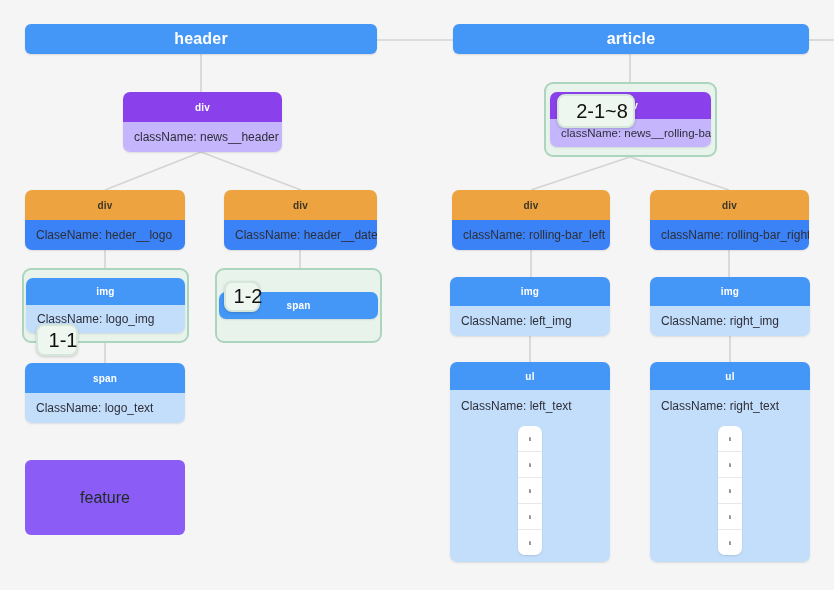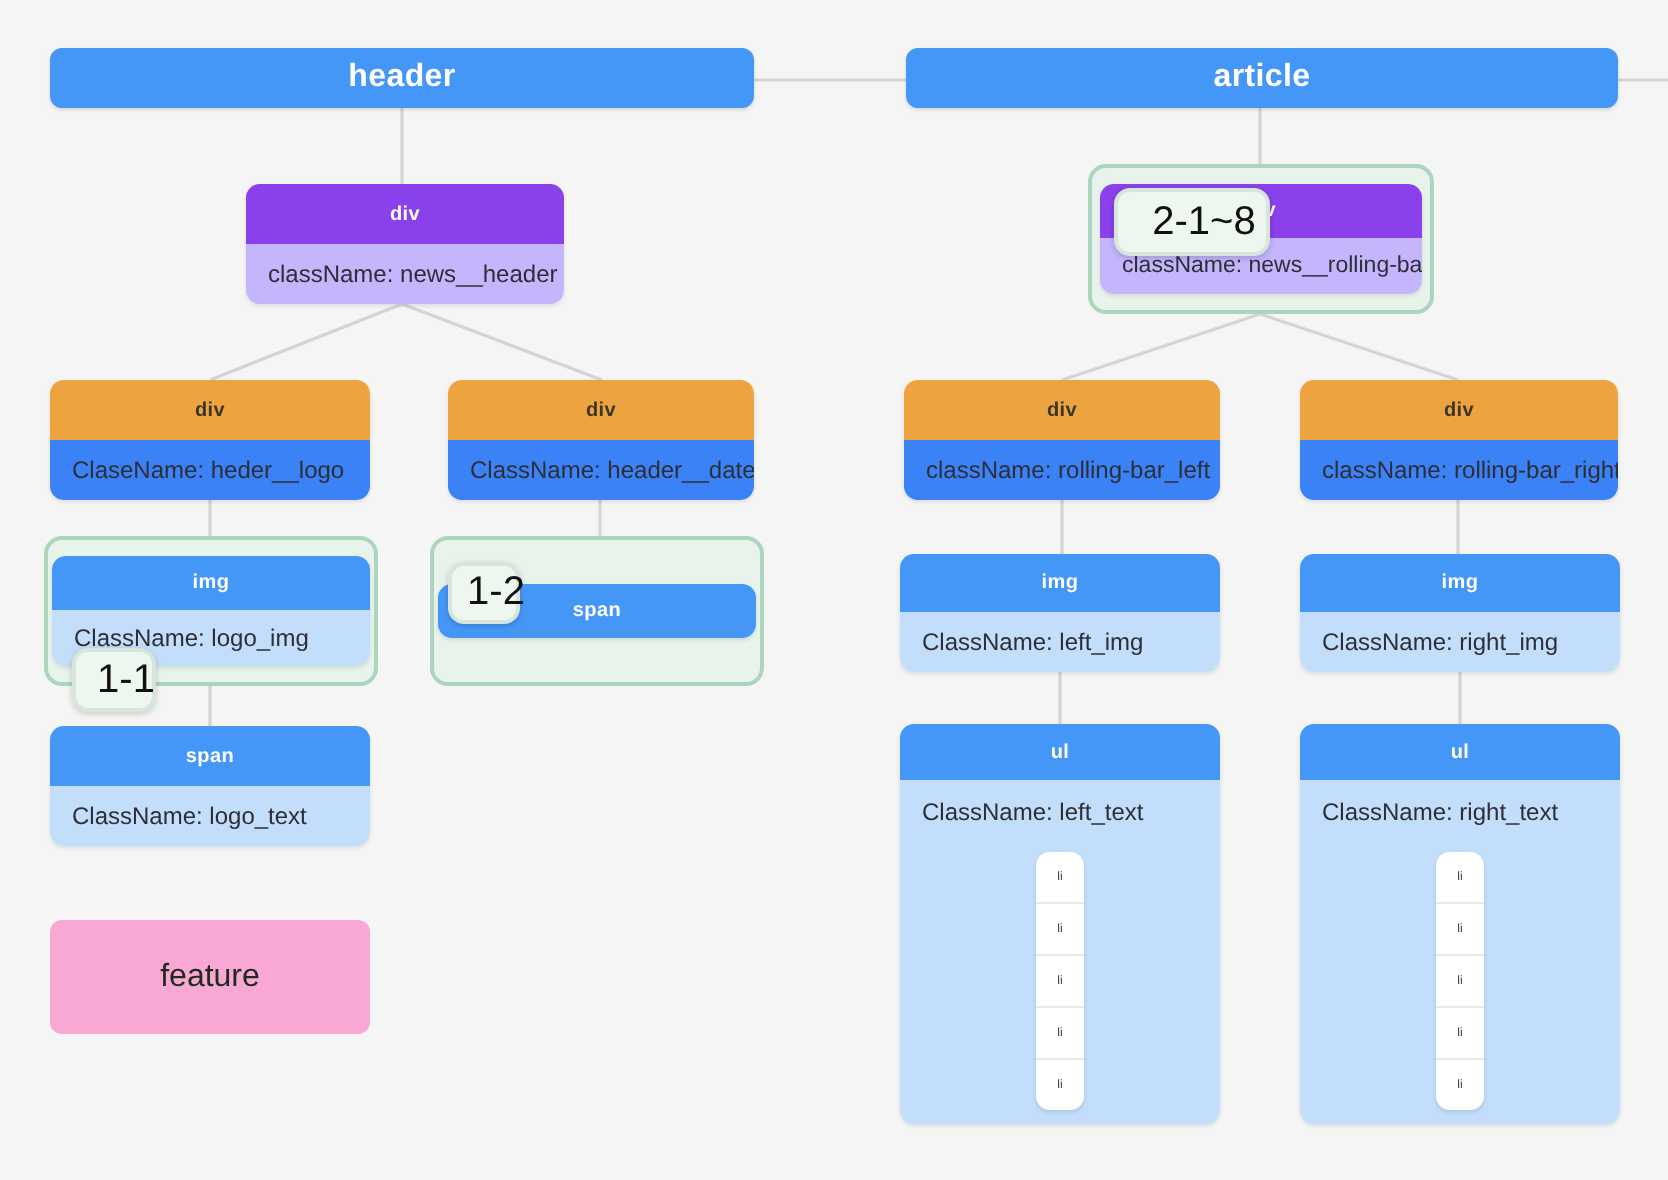--- a/index.html
+++ b/index.html
@@ -95,22 +95,22 @@
   .li-item{
     height:25px;background:#ffffff;
     border-bottom:1px solid #e8e8e8;
     display:flex;align-items:center;justify-content:center;
     font-size:6px;color:#3a3a3a;letter-spacing:0;
   }
   .li-item:last-child{border-bottom:none;}
 
   
   .feature{
-    position:absolute;left:25px;top:460px;width:160px;height:57px;
-    background:#f9a8d4;border-radius:6px;
+    position:absolute;left:25px;top:460px;width:160px;height:75px;
+    background:#8b5cf6;border-radius:6px;
     display:flex;align-items:center;justify-content:center;
     font-size:16px;color:#1d2b21;
   }
 </style>
 </head>
 <body>
 
 <div id="canvas">
 
   <svg id="edges" width="834" height="590">

